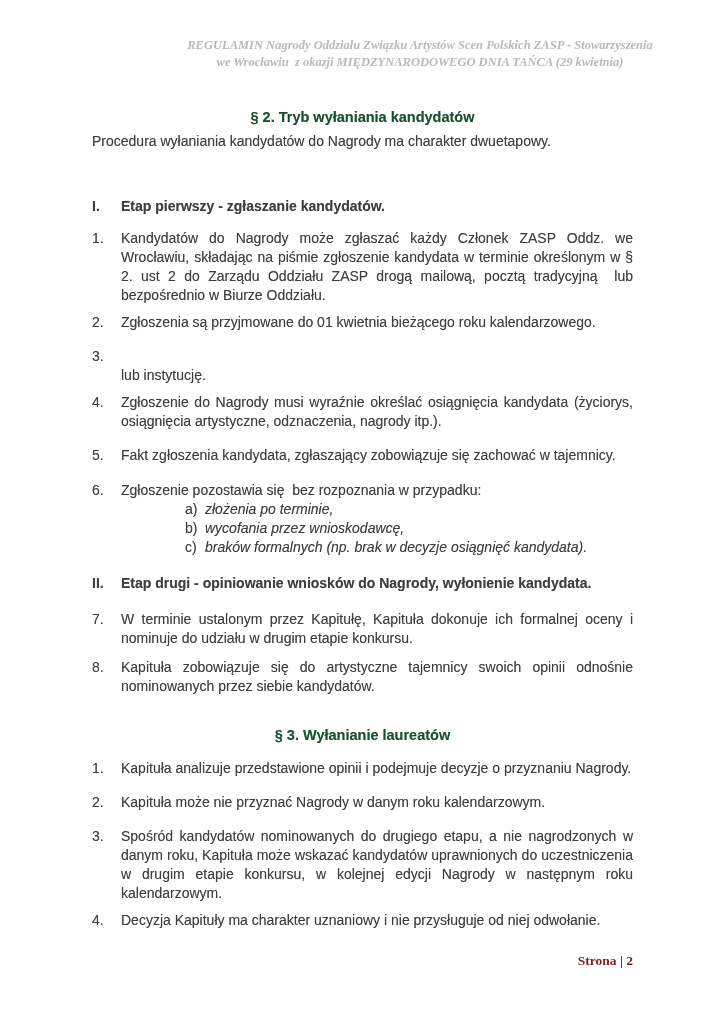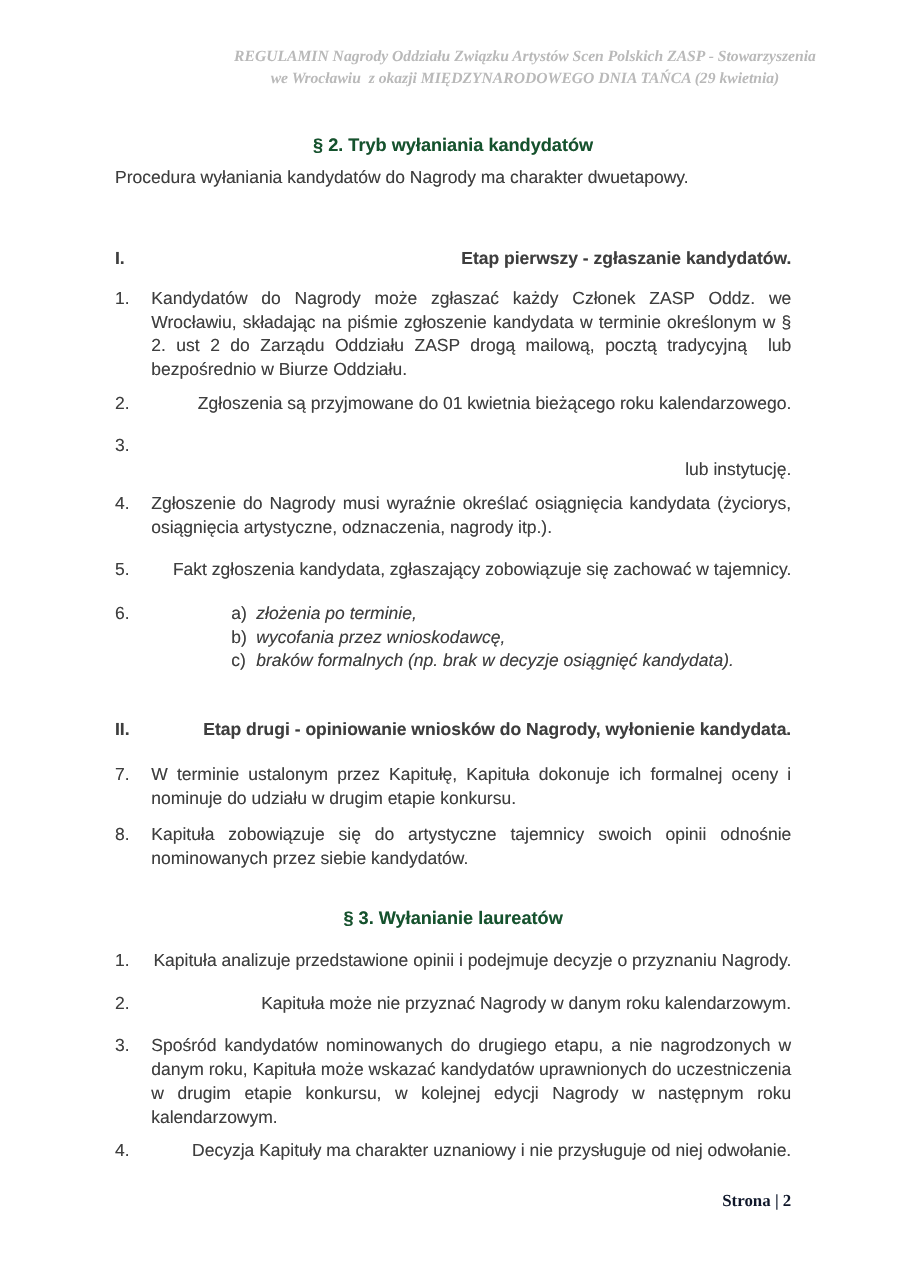--- a/index.html
+++ b/index.html
@@ -30,21 +30,21 @@
     position: absolute;
     left: 92px;
     top: 0;
     width: 541px;
     font-size: 14px;
     line-height: 19px;
     text-shadow: 0 0 0.5px rgba(62,62,62,0.45);
   }
   .row { position: absolute; left: 0; width: 541px; }
   .num { position: absolute; left: 0; top: 0; }
-  .txt { margin: 0 0 0 29px; text-align: right; }
+  .txt { margin: 0 0 0 29px; }
   .just { text-align: justify; }
   .bold { font-weight: bold; }
   .center-head {
     position: absolute;
     left: 0;
     width: 541px;
     margin: 0;
     font-size: 14.5px;
     font-weight: bold;
     text-align: center;
@@ -55,21 +55,21 @@
   .subtxt { flex: 1; font-style: italic; }
   .page-footer {
     position: absolute;
     left: 92px;
     top: 953px;
     width: 541px;
     text-align: right;
     font-family: "Liberation Serif", serif;
     font-weight: bold;
     font-size: 13.5px;
-    color: #0f172a;
+    color: #7f1d1d;
   }
 </style>
 </head>
 <body>
 
 <div class="page">
 
   <div class="scan-header">
     <div>REGULAMIN Nagrody Oddziału Związku Artystów Scen Polskich ZASP - Stowarzyszenia</div>
     <div>we Wrocławiu&nbsp; z okazji MIĘDZYNARODOWEGO DNIA TAŃCA (29 kwietnia)</div>
@@ -106,20 +106,21 @@
       <p class="txt just">Zgłoszenie do Nagrody musi wyraźnie określać osiągnięcia kandydata (życiorys, osiągnięcia artystyczne, odznaczenia, nagrody itp.).</p>
     </div>
 
     <div class="row" style="top:446px">
       <span class="num">5.</span>
       <p class="txt">Fakt zgłoszenia kandydata, zgłaszający zobowiązuje się zachować w tajemnicy.</p>
     </div>
 
     <div class="row" style="top:481px">
       <span class="num">6.</span>
+      <p class="txt">Zgłoszenie pozostawia się&nbsp; bez rozpoznania w przypadku:</p>
       <div class="subrow">
         <span class="submark">a)</span>
         <span class="subtxt">złożenia po terminie,</span>
       </div>
       <div class="subrow">
         <span class="submark">b)</span>
         <span class="subtxt">wycofania przez wnioskodawcę,</span>
       </div>
       <div class="subrow">
         <span class="submark">c)</span>

